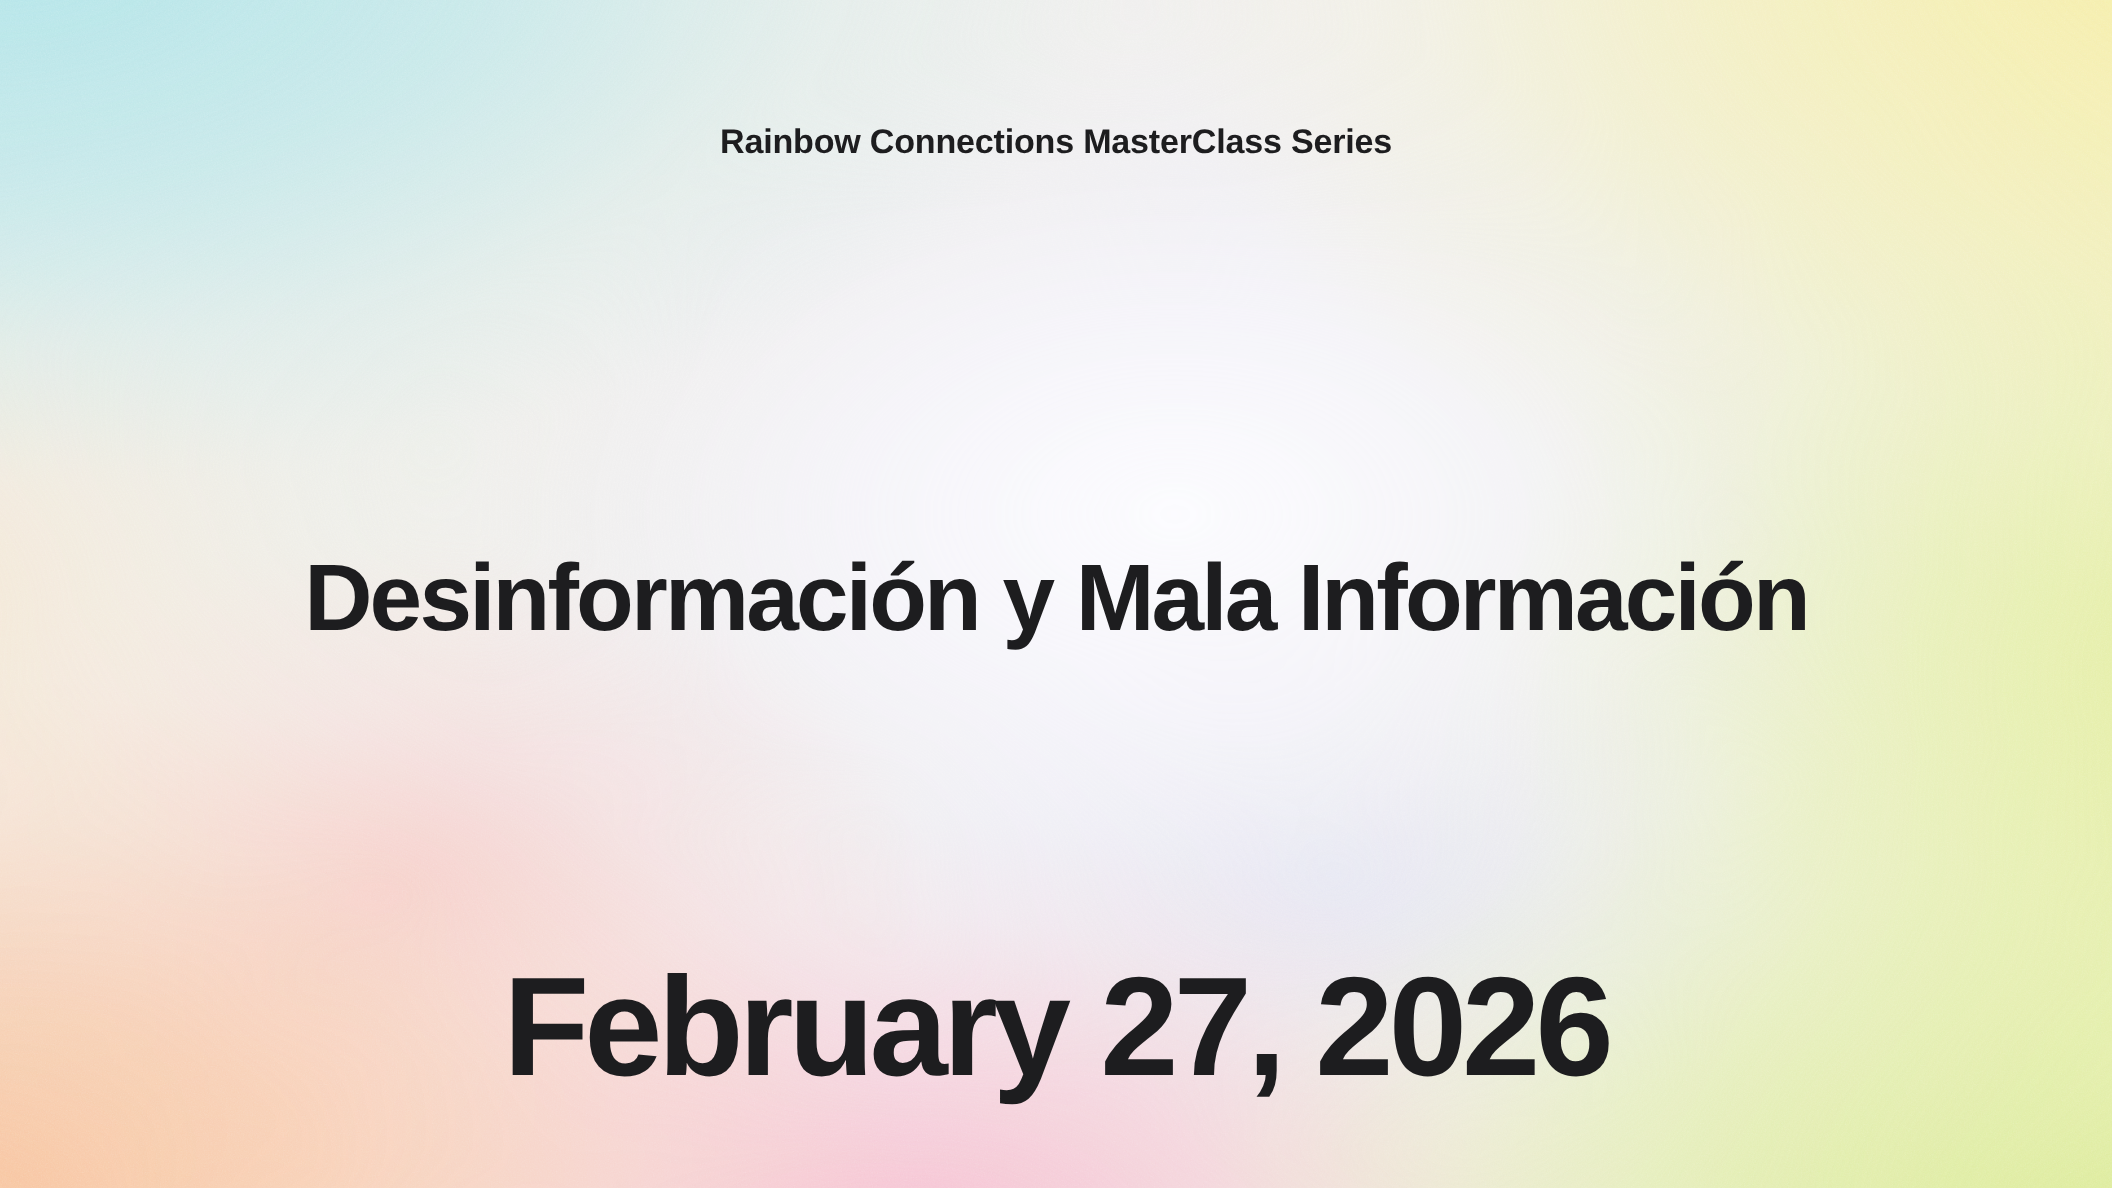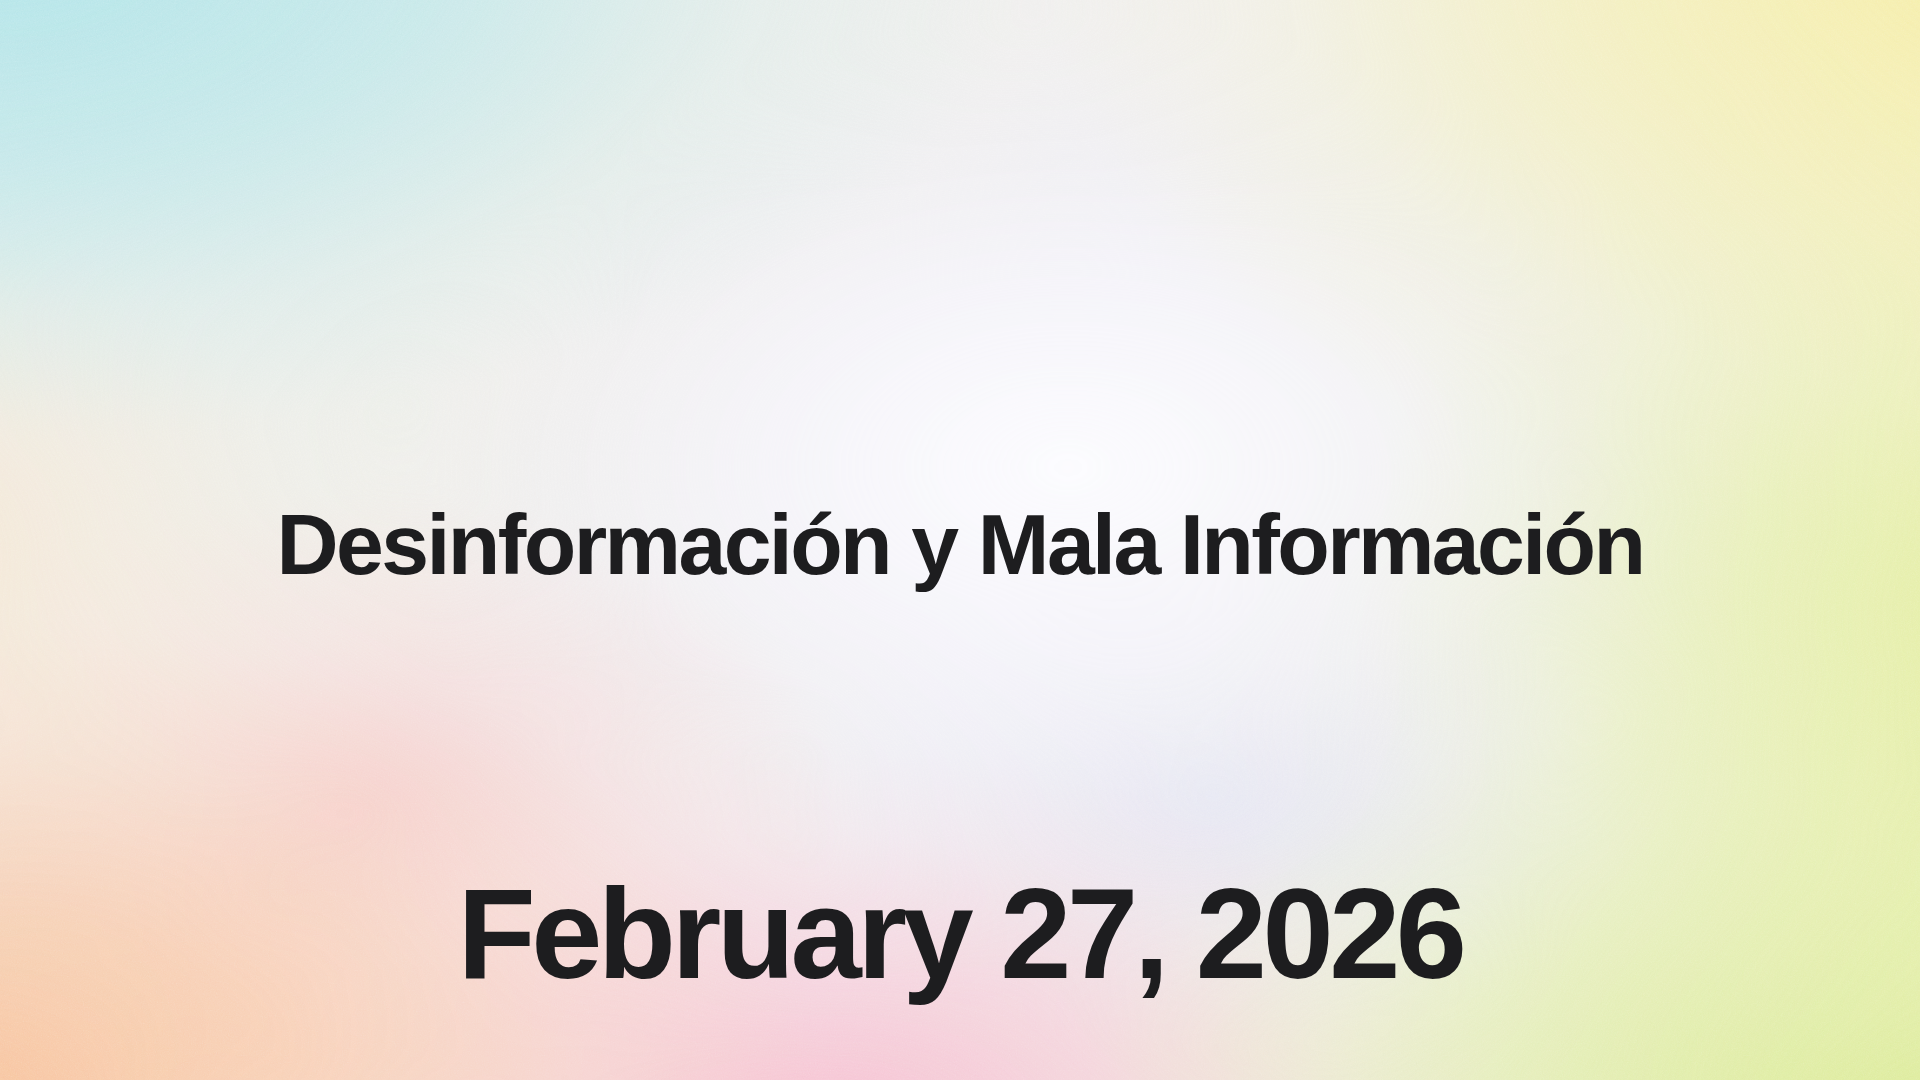--- a/index.html
+++ b/index.html
@@ -161,20 +161,21 @@
         <feComponentTransfer>
           <feFuncA type="linear" slope="0.7" intercept="0"></feFuncA>
         </feComponentTransfer>
       </filter>
       <rect width="1920" height="1080" filter="url(#grainFine)"></rect>
     </svg>
   </div>
 
   <div class="content">
 
+    <div class="eyebrow">Rainbow Connections MasterClass Series</div>
 
     <h1 class="title">Desinformación y Mala Información</h1>
 
     <div class="date">February 27, 2026</div>
 
   </div>
 
 </div>
 
 </body></html>

